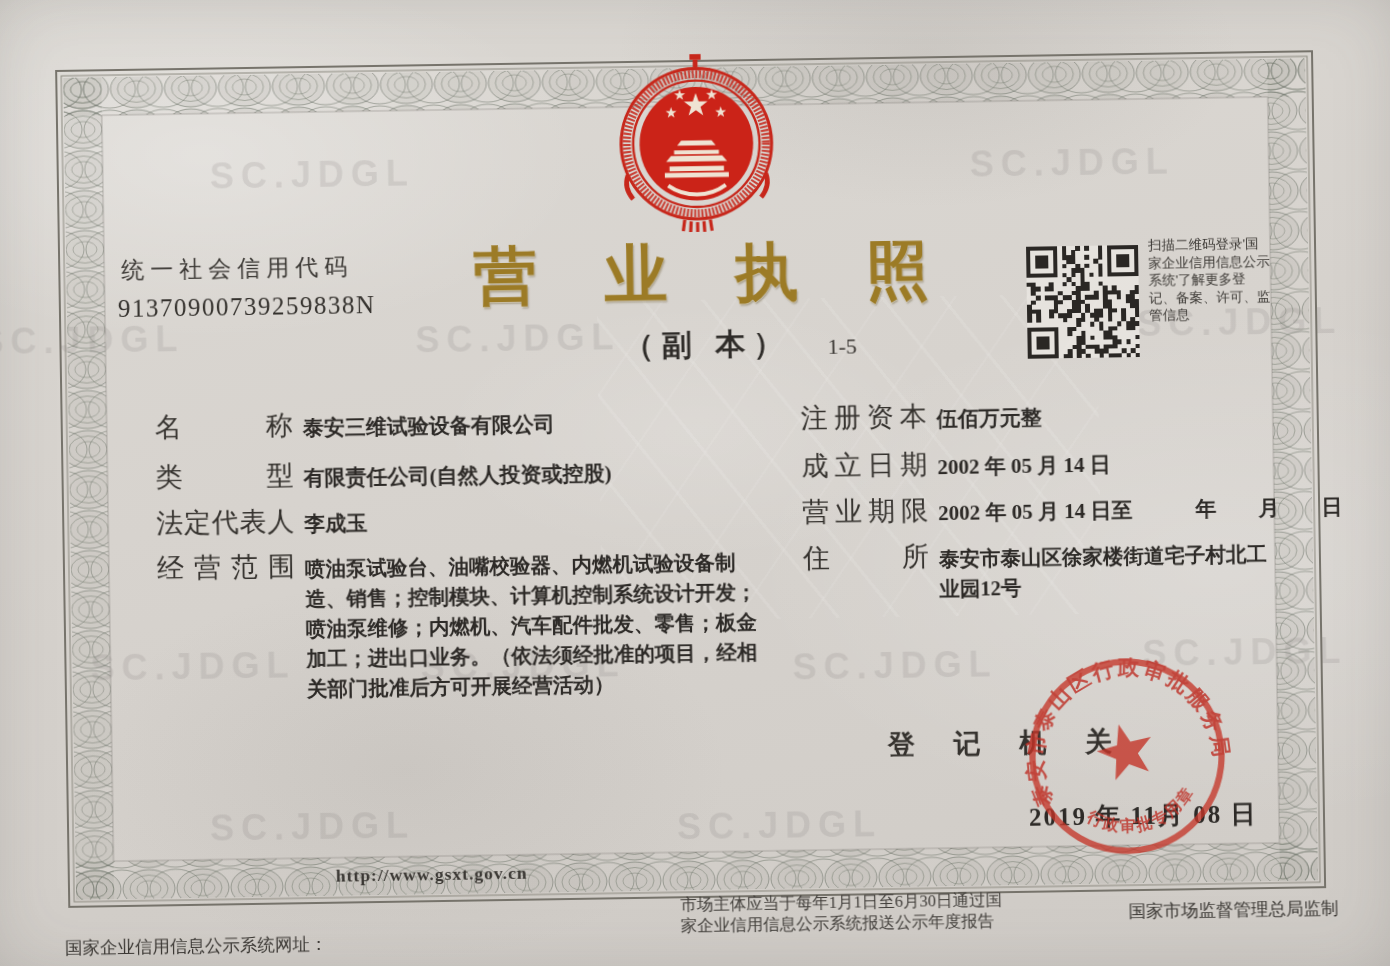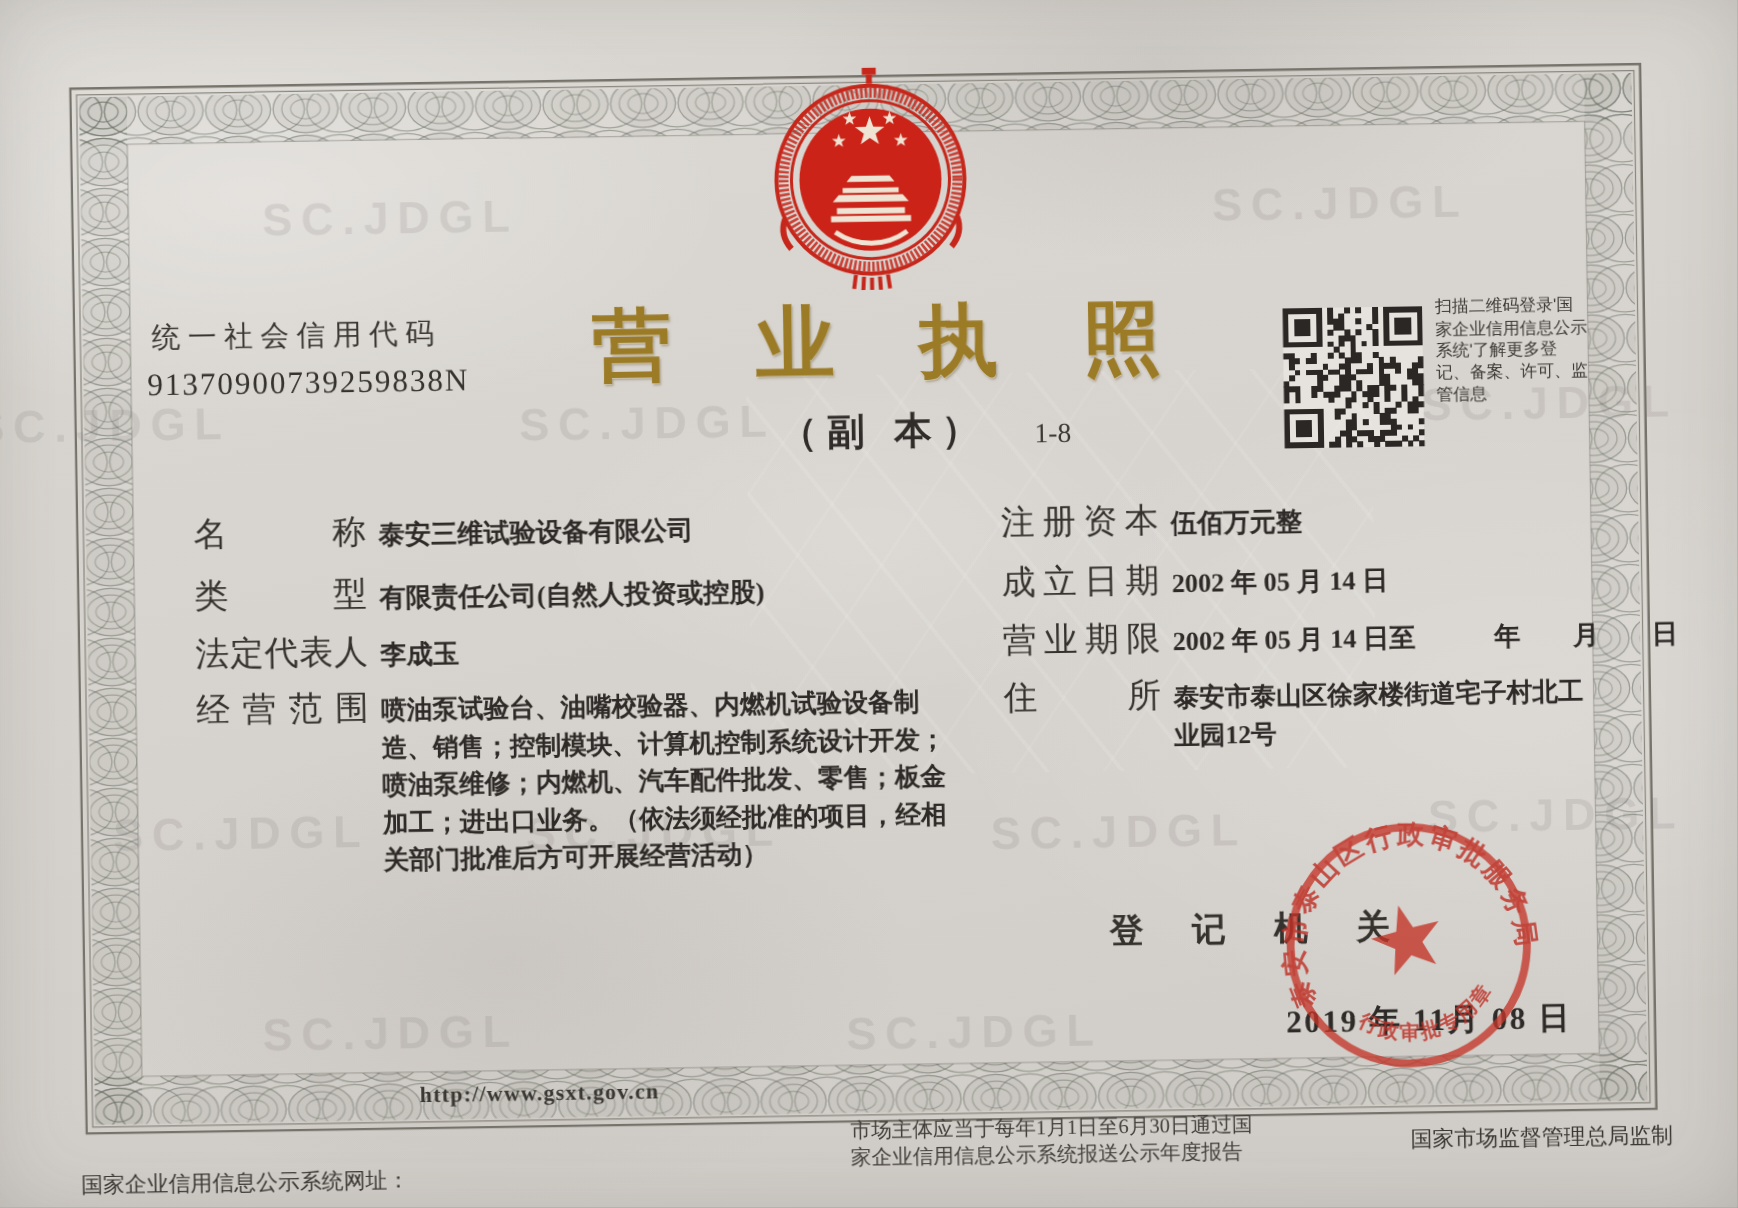--- a/index.html
+++ b/index.html
@@ -135,21 +135,21 @@
           <path d="M14,150 q-6,16 6,30" fill="none" stroke-width="6"></path>
           <path d="M186,150 q6,16 -6,30" fill="none" stroke-width="6"></path>
         </g>
       </svg>
 
       <div class="credit-label">统一社会信用代码</div>
       <div class="credit-code">91370900739259838N</div>
 
       <h1 class="title">营 业 执 照</h1>
       <div class="subtitle">（副  本）</div>
-      <div class="page-no">1-8</div>
+      <div class="page-no">1-5</div>
 
       <svg class="qr" width="112" height="112" viewBox="0 0 25 25" style="shape-rendering:crispEdges">
         <rect x="0" y="0" width="25" height="25" fill="rgba(240,237,232,.6)"></rect>
         <g fill="#2a2724">
           <path fill-rule="evenodd" d="M0,0h7v7h-7z M1,1v5h5v-5z"></path>
             <rect x="2" y="2" width="3" height="3"></rect>
           <g transform="translate(18,0)">
               <path fill-rule="evenodd" d="M0,0h7v7h-7z M1,1v5h5v-5z"></path>
               <rect x="2" y="2" width="3" height="3"></rect>
             </g>

